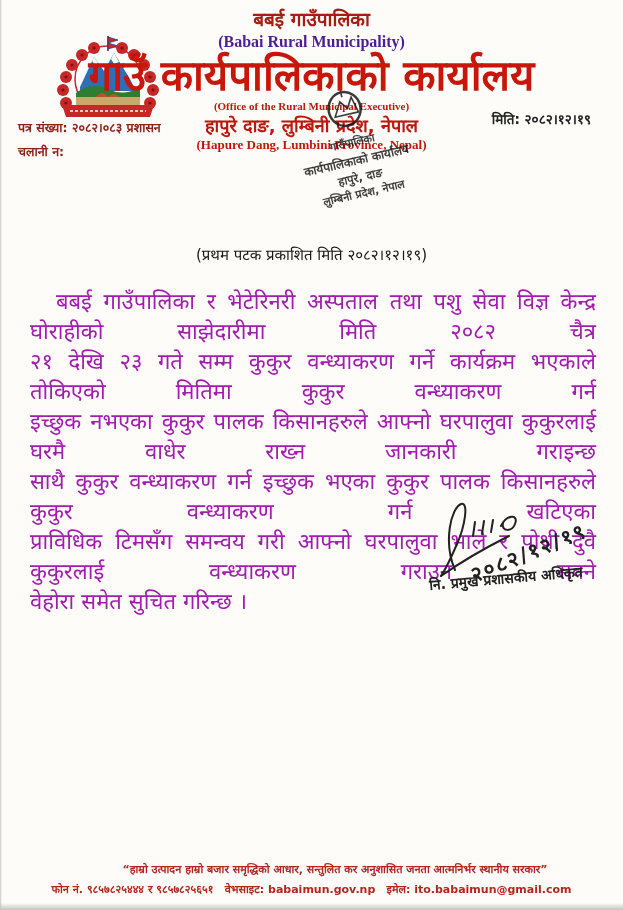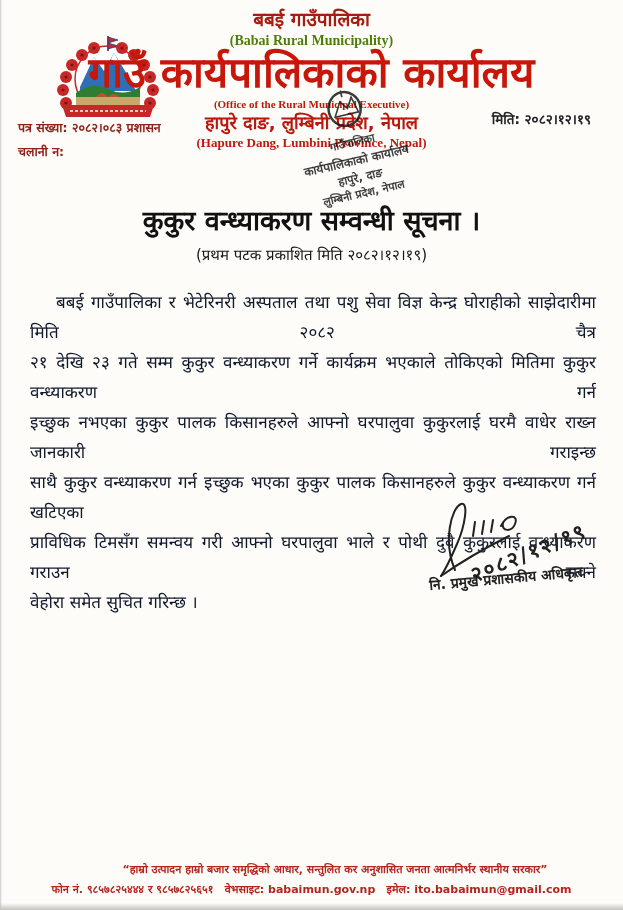--- a/index.html
+++ b/index.html
@@ -8,21 +8,21 @@
     background:#fdfcf9;overflow:hidden;
     font-family:"DejaVu Sans",sans-serif;color:#1b1b1b;
     box-shadow:0 0 6px rgba(0,0,0,.4);
   }
   .edge-left{position:absolute;left:0;top:0;bottom:0;width:2px;background:linear-gradient(90deg,#c9c9c9,rgba(255,255,255,0));}
   .edge-bottom{position:absolute;left:0;right:0;bottom:0;height:7px;background:linear-gradient(rgba(255,255,255,0),#c4c2bd);}
 
   
   .hdr{position:absolute;left:0;right:0;top:8px;text-align:center;line-height:1.25;}
   .h-np1{font-size:19px;font-weight:bold;color:#a81d12;}
-  .h-en1{font-size:14px;font-weight:bold;color:#4d7c0f;font-family:"Liberation Serif",serif;}
+  .h-en1{font-size:16px;font-weight:bold;color:#4c1d95;font-family:"Liberation Serif",serif;}
   .h-np2{font-size:42px;font-weight:bold;color:#c6170a;line-height:1.15;}
   .h-en2{font-size:11px;font-weight:bold;color:#c0180e;font-family:"Liberation Serif",serif;}
   .h-np3{font-size:18px;font-weight:bold;color:#bb170d;margin-top:1px;}
   .h-en3{font-size:13px;font-weight:bold;color:#c0180e;font-family:"Liberation Serif",serif;}
 
   .ref{position:absolute;left:18px;top:116px;font-size:12.5px;font-weight:bold;color:#8f221b;line-height:1.9;}
   .date-line{position:absolute;right:32px;top:110px;font-size:13.5px;font-weight:bold;color:#222;}
 
   
   .logo{position:absolute;left:56px;top:35px;width:104px;height:84px;}
@@ -36,21 +36,21 @@
   .stamp-emblem{width:46px;height:40px;margin:0 auto 0 auto;opacity:.85;}
   .stamp-l1{font-size:11px;}
   .stamp-l2{font-size:12px;}
   .stamp-l3{font-size:11.5px;}
   .stamp-l4{font-size:11px;}
 
   
   .title{position:absolute;left:0;right:0;top:201px;text-align:center;font-size:27px;font-weight:bold;color:#111;}
   .published{position:absolute;left:0;right:0;top:244px;text-align:center;font-size:15px;color:#161616;}
 
-  .body-text{position:absolute;left:30px;right:27px;top:287px;font-size:17px;color:#0f172a;}
+  .body-text{position:absolute;left:30px;right:27px;top:287px;font-size:22px;color:#a21caf;}
   .bl{line-height:30px;white-space:nowrap;display:flex;justify-content:space-between;}
   .bl.just{text-align:justify;white-space:normal;display:block;text-align-last:justify;}
   .bl.first{text-indent:26px;}
   .bl.last{text-align:left;text-align-last:left;white-space:normal;display:block;}
 
   
   .sig-wrap{position:absolute;left:425px;top:492px;width:190px;height:112px;}
   .sig-svg{position:absolute;left:0;top:0;}
   .sig-date{
     position:absolute;left:42px;top:46px;font-size:21px;color:#222;
@@ -149,21 +149,20 @@
       <ellipse cx="23" cy="20" rx="16" ry="17" fill="none" stroke="#191919" stroke-width="2.5"></ellipse>
       <path d="M12,26 L20,12 L26,20 L32,10 L36,26 Z" fill="none" stroke="#191919" stroke-width="1.6"></path>
       <line x1="23" y1="1" x2="23" y2="8" stroke="#191919" stroke-width="1.6"></line>
     </svg>
     <div class="stamp-l1">गाउँपालिका</div>
     <div class="stamp-l2">कार्यपालिकाको कार्यालय</div>
     <div class="stamp-l3">हापुरे, दाङ</div>
     <div class="stamp-l4">लुम्बिनी प्रदेश, नेपाल</div>
   </div>
 
-  <div class="title">कुकुर वन्ध्याकरण सम्वन्धी सूचना ।</div>
   <div class="published">(प्रथम पटक प्रकाशित मिति २०८२।१२।१९)</div>
 
   <div class="body-text">
     <div class="bl just first">बबई गाउँपालिका र भेटेरिनरी अस्पताल तथा पशु सेवा विज्ञ केन्द्र घोराहीको साझेदारीमा मिति २०८२ चैत्र</div>
     <div class="bl just">२१ देखि २३ गते सम्म कुकुर वन्ध्याकरण गर्ने कार्यक्रम भएकाले तोकिएको मितिमा कुकुर वन्ध्याकरण गर्न</div>
     <div class="bl just">इच्छुक नभएका कुकुर पालक किसानहरुले आफ्नो घरपालुवा कुकुरलाई घरमै वाधेर राख्न जानकारी गराइन्छ</div>
     <div class="bl just">साथै कुकुर वन्ध्याकरण गर्न इच्छुक भएका कुकुर पालक किसानहरुले कुकुर वन्ध्याकरण गर्न खटिएका</div>
     <div class="bl just">प्राविधिक टिमसँग समन्वय गरी आफ्नो घरपालुवा भाले र पोथी दुवै कुकुरलाई वन्ध्याकरण गराउन सक्ने</div>
     <div class="bl last">वेहोरा समेत सुचित गरिन्छ ।</div>
   </div>

